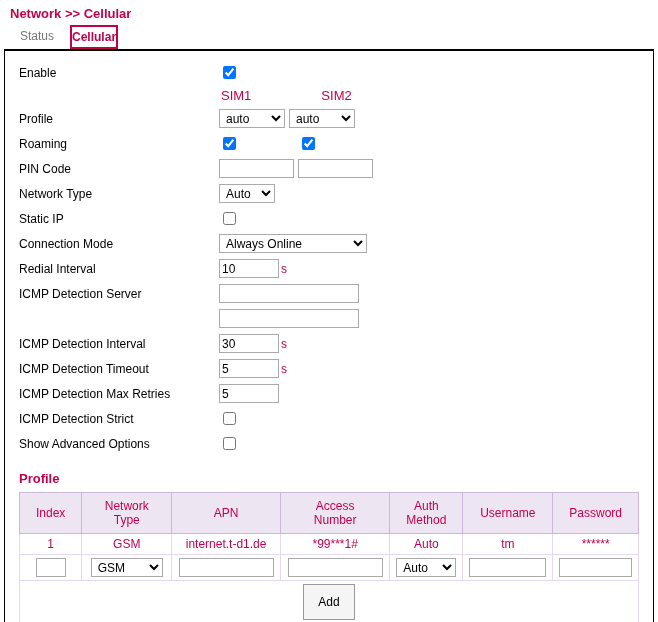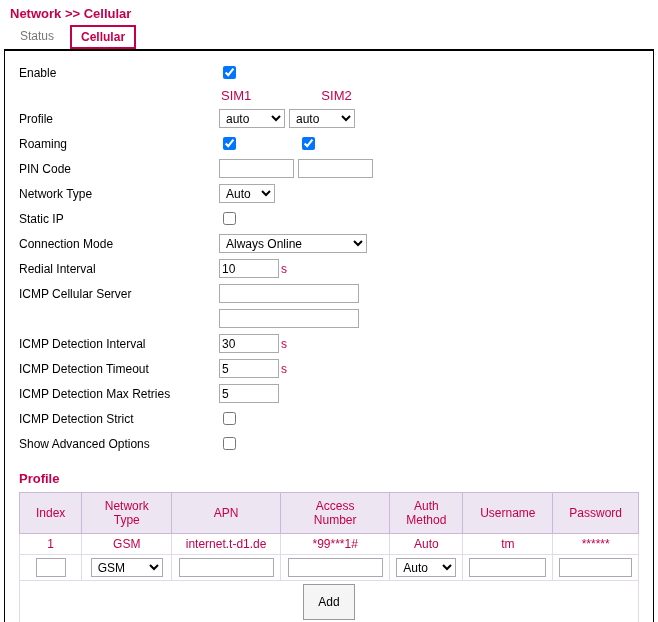--- a/index.html
+++ b/index.html
@@ -26,21 +26,21 @@
   .tab {
     padding: 4px 10px;
     font-size: 12px;
     color: #777;
     cursor: pointer;
   }
   .tab.active {
     color: #c4004b;
     font-weight: bold;
     border: 2px solid #c4004b;
-    padding: 3px 9px;
+    padding: 3px 0;
   }
   .panel {
     border: 1px solid #000;
     border-top: 2px solid #000;
     padding: 12px 14px 20px 14px;
     margin-top: 0;
   }
   .form-grid {
     display: grid;
     grid-template-columns: 200px auto;
@@ -163,21 +163,21 @@
 
     <div class="label">Static IP</div>
     <div><input type="checkbox" style=""></div>
 
     <div class="label">Connection Mode</div>
     <div><select class="sel-connmode"><option>Always Online</option></select></div>
 
     <div class="label">Redial Interval</div>
     <div><input type="text" class="txt-num" value="10" style=""><span class="unit">s</span></div>
 
-    <div class="label">ICMP Cellular Server</div>
+    <div class="label">ICMP Detection Server</div>
     <div><input type="text" class="txt-server" value="" style=""></div>
 
     <div></div>
     <div><input type="text" class="txt-server" value="" style=""></div>
 
     <div class="label">ICMP Detection Interval</div>
     <div><input type="text" class="txt-num" value="30" style=""><span class="unit">s</span></div>
 
     <div class="label">ICMP Detection Timeout</div>
     <div><input type="text" class="txt-num" value="5" style=""><span class="unit">s</span></div>

